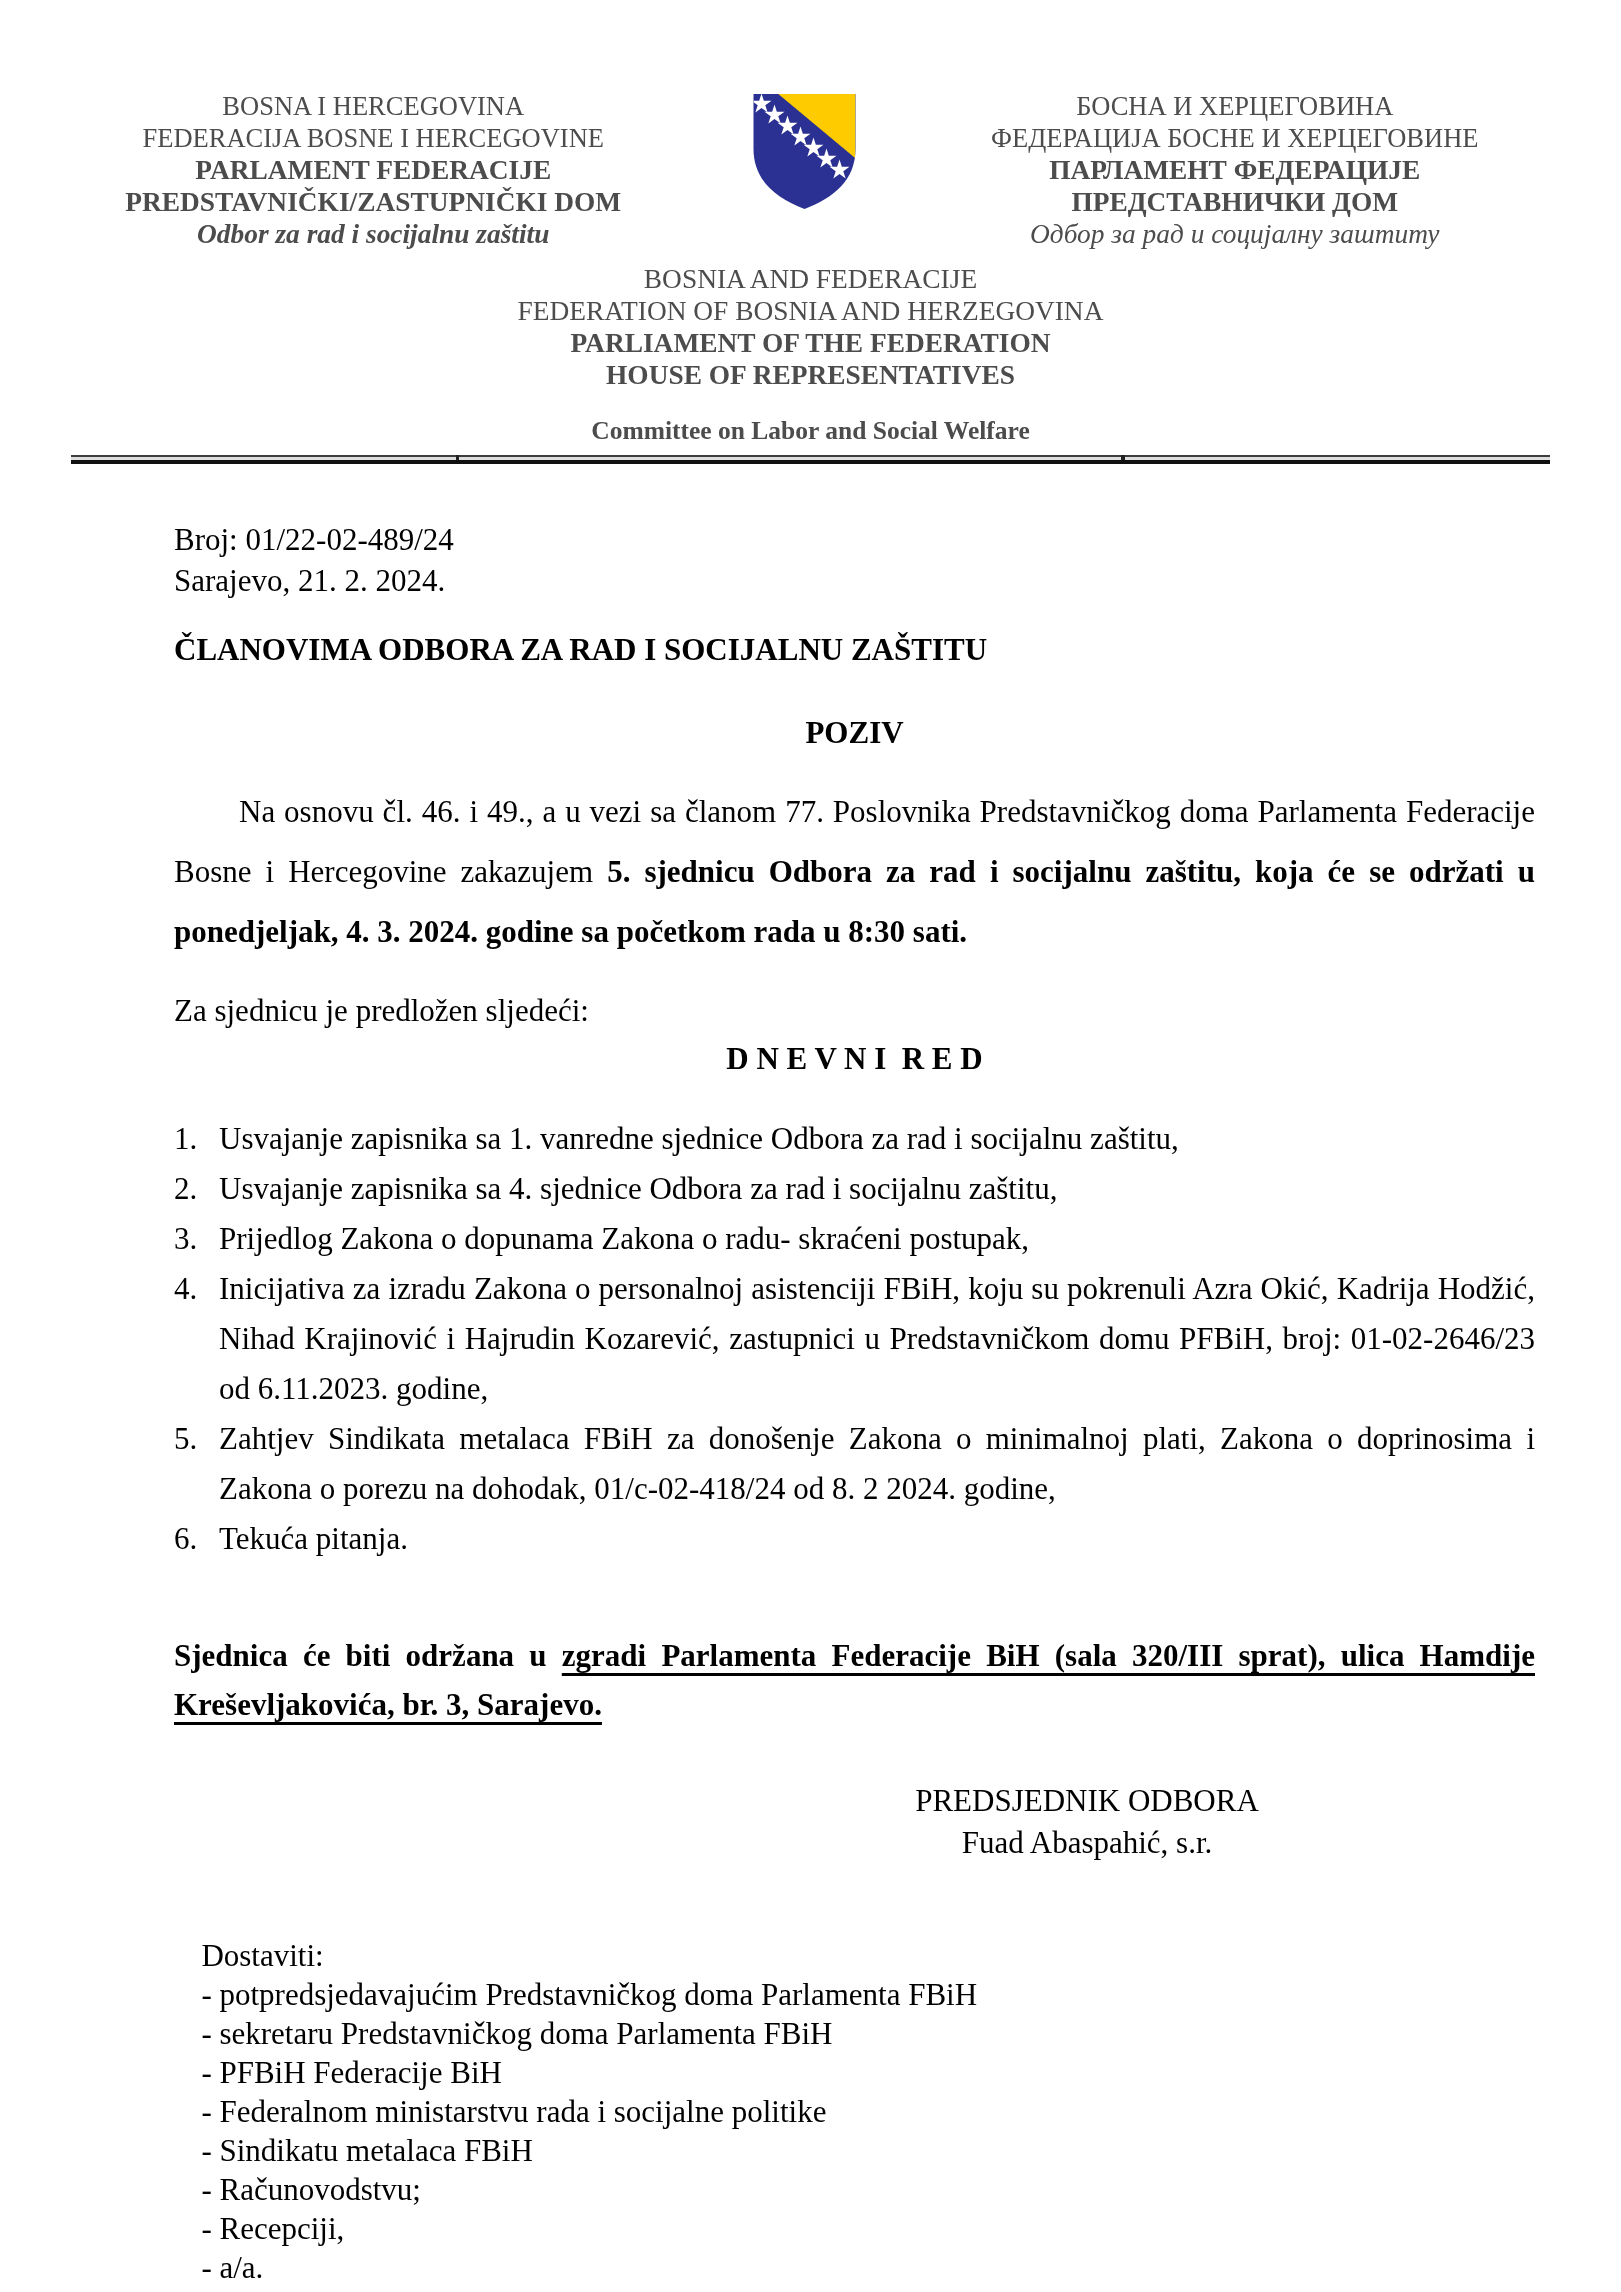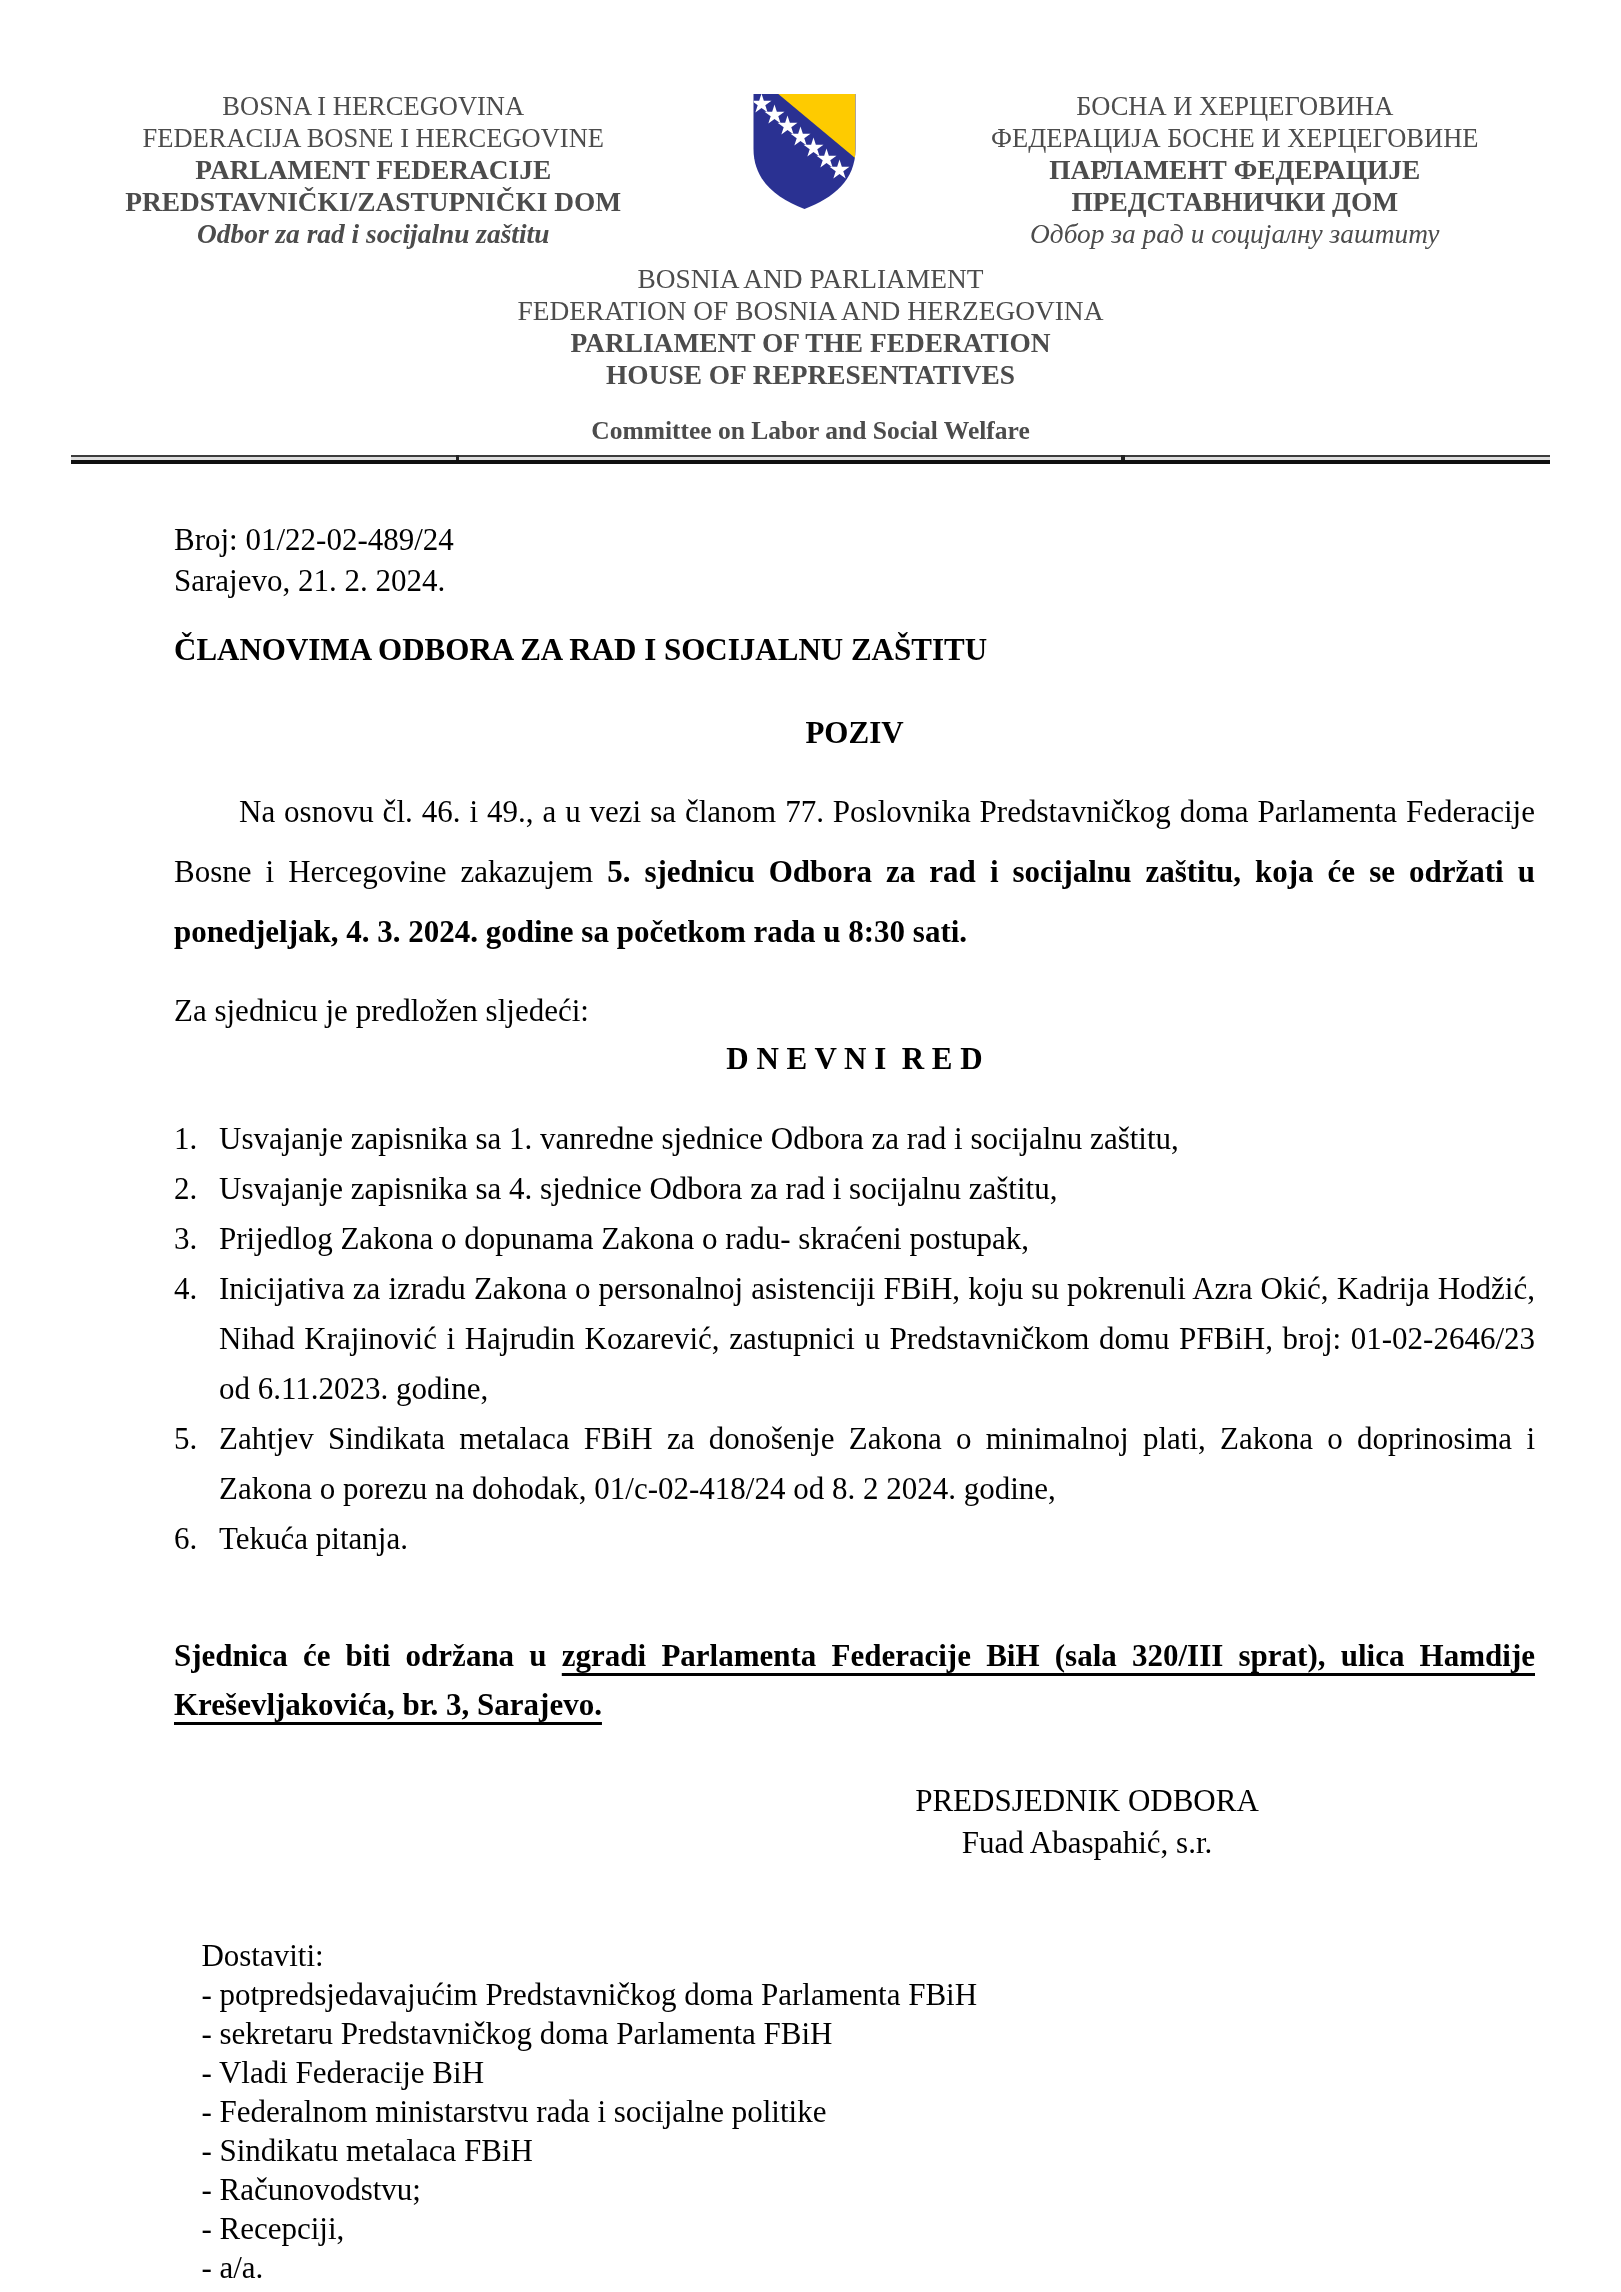--- a/index.html
+++ b/index.html
@@ -84,21 +84,21 @@
     <div class="hcol">
       <div>БОСНА И ХЕРЦЕГОВИНА</div>
       <div>ФЕДЕРАЦИЈА БОСНЕ И ХЕРЦЕГОВИНЕ</div>
       <div class="hb">ПАРЛАМЕНТ ФЕДЕРАЦИЈЕ</div>
       <div class="hb">ПРЕДСТАВНИЧКИ ДОМ</div>
       <div class="hi">Одбор за рад и социјалну заштиту</div>
     </div>
   </div>
 
   <div class="header-en">
-    <div>BOSNIA AND PARLIAMENT</div>
+    <div>BOSNIA AND FEDERACIJE</div>
     <div>FEDERATION OF BOSNIA AND HERZEGOVINA</div>
     <div class="hb">PARLIAMENT OF THE FEDERATION</div>
     <div class="hb">HOUSE OF REPRESENTATIVES</div>
     <div class="hb-sm">Committee on Labor and Social Welfare</div>
   </div>
 
   <div class="rule">
     <span class="rule-tick t1"></span>
     <span class="rule-tick t2"></span>
   </div>
@@ -151,21 +151,21 @@
 
     <div class="sig">
       <div>PREDSJEDNIK ODBORA</div>
       <div>Fuad Abaspahić, s.r.</div>
     </div>
 
     <div class="dist">
       <div>Dostaviti:</div>
       <div>- potpredsjedavajućim Predstavničkog doma Parlamenta FBiH</div>
       <div>- sekretaru Predstavničkog doma Parlamenta FBiH</div>
-      <div>- Vladi Federacije BiH</div>
+      <div>- PFBiH Federacije BiH</div>
       <div>- Federalnom ministarstvu rada i socijalne politike</div>
       <div>- Sindikatu metalaca FBiH</div>
       <div>- Računovodstvu;</div>
       <div>- Recepciji,</div>
       <div>- a/a.</div>
     </div>
 
   </div>
 </div>
 

